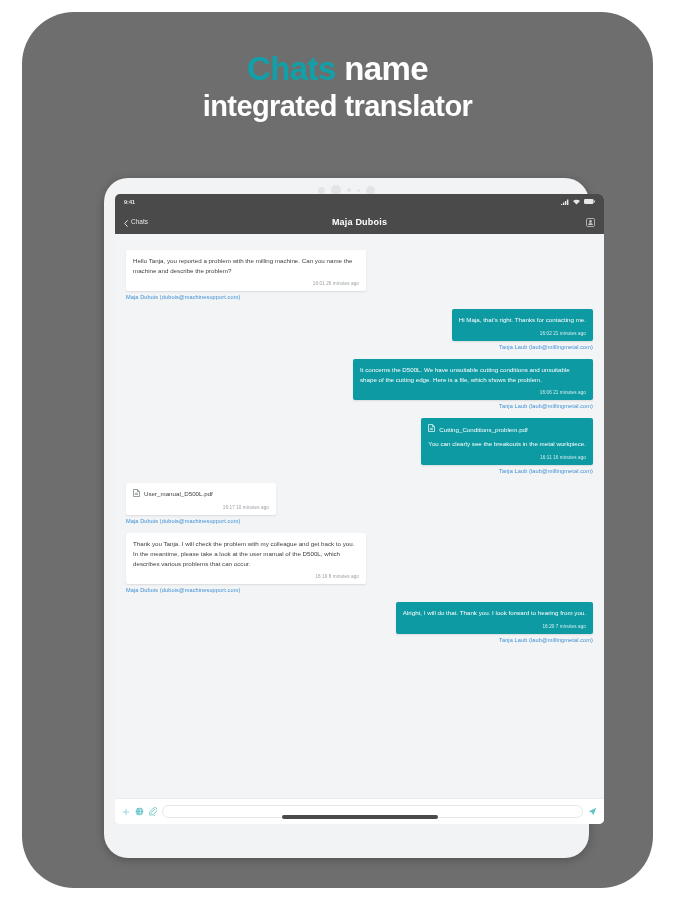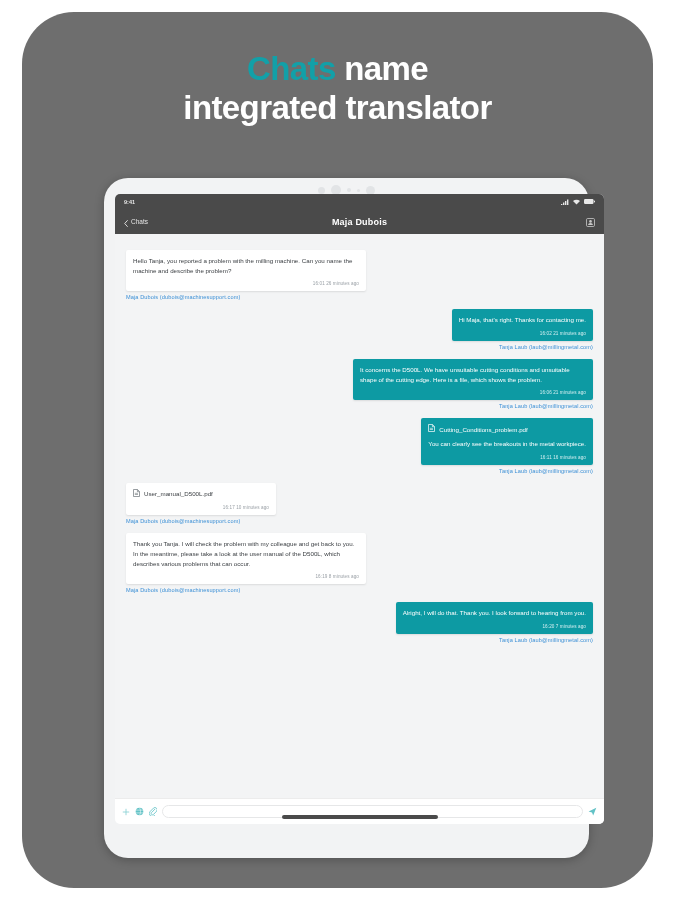--- a/index.html
+++ b/index.html
@@ -27,21 +27,21 @@
 
   
   .headline {
     position: absolute;
     top: 38px; left: 0; width: 100%;
     text-align: center;
     line-height: 1.18;
     letter-spacing: -0.6px;
   }
   .headline .l1 { font-size: 33px; font-weight: bold; color: #ffffff; }
-  .headline .l2 { font-size: 33px; font-weight: bold; color: #ffffff; display:block; }
+  .headline .l2 { font-size: 29px; font-weight: bold; color: #ffffff; display:block; }
   .hl-accent { color: #12a0a8; }
 
   
   .tablet {
     position: absolute;
     left: 82px; top: 166px;
     width: 485px; height: 680px;
     background: #f2f3f4;
     border-radius: 24px;
     box-shadow: 0 2px 10px rgba(0,0,0,.25);

